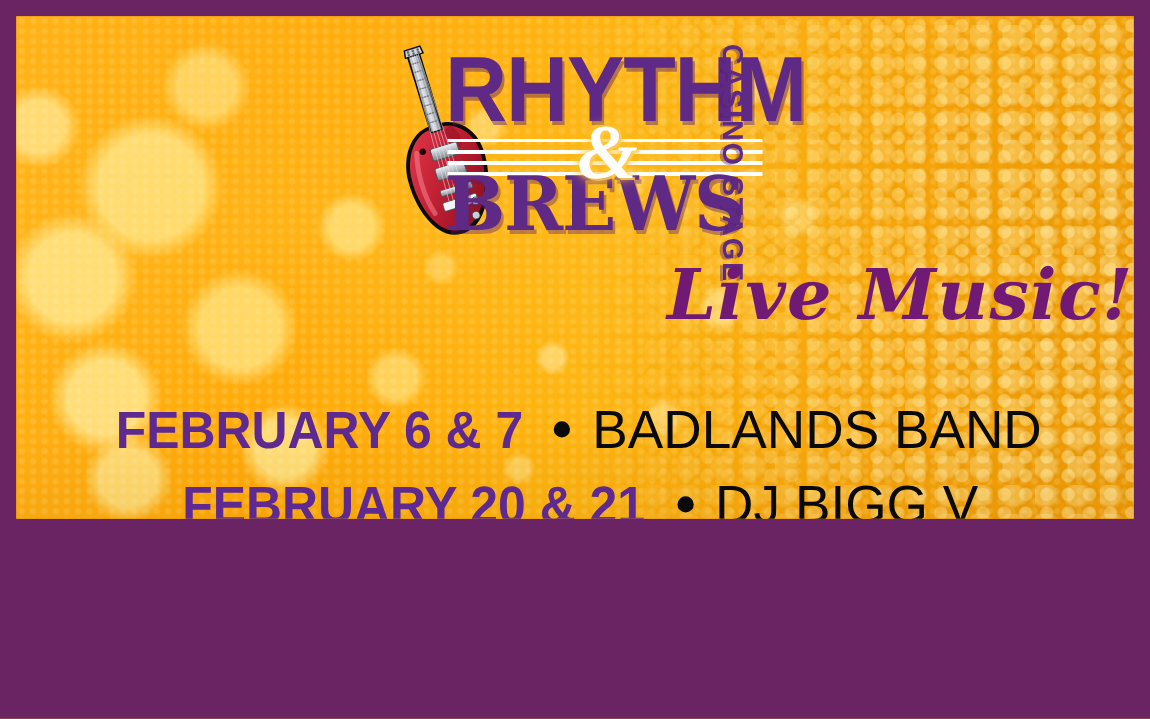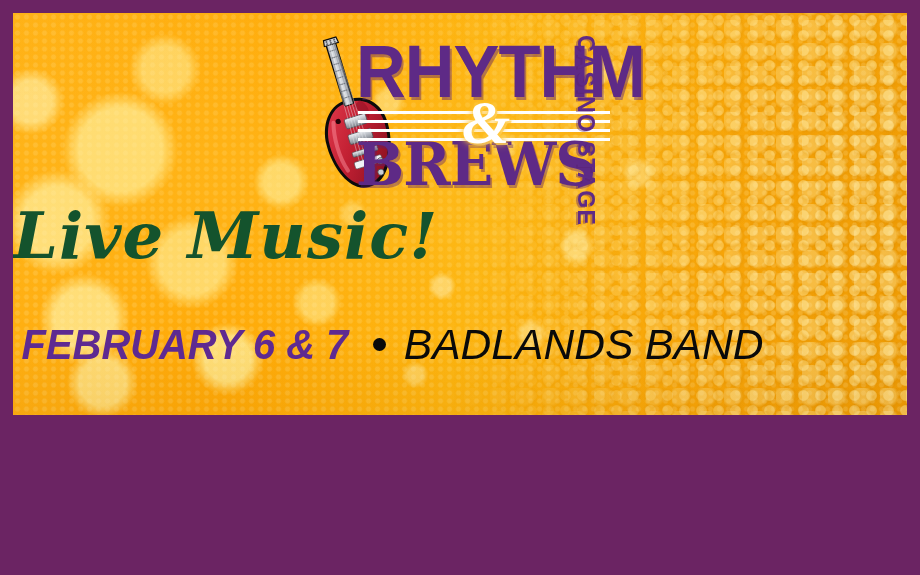--- a/index.html
+++ b/index.html
@@ -132,34 +132,33 @@
     font-weight:700;font-size:23px;line-height:26px;
     letter-spacing:1.5px;
     color:#5E2A86;
     white-space:nowrap;
     text-shadow:1px 2px 0 rgba(90,30,110,.40);
   }
 
   
   .livemusic{
     position:absolute;left:0;right:0;top:183px;
-    text-align:left;
+    text-align:right;
     font-family:"DejaVu Serif","Liberation Serif",serif;
     font-style:italic;font-weight:700;
-    font-size:64px;line-height:80px;
-    color:#14532d;
+    font-size:56px;line-height:80px;
+    color:#701a75;
     letter-spacing:1px;
   }
 
   
   #schedule{
     position:absolute;left:0;right:0;top:308px;
-    display:flex;
+    display:flex;flex-direction:column;
     align-items:center;
-    font-style:italic;
   }
   .evrow{
     display:flex;align-items:baseline;justify-content:center;
     height:60px;white-space:nowrap;
   }
   .evdate{
     font-family:"Liberation Sans Narrow","Liberation Sans",sans-serif;
     font-weight:700;font-size:42px;line-height:46px;
     color:#5E2A91;
     letter-spacing:0px;
@@ -290,16 +289,21 @@
 
   <div id="schedule">
 
     <div class="evrow">
       <span class="evdate">FEBRUARY 6 &amp; 7</span>
       <span class="evdot"></span>
       <span class="evname">BADLANDS BAND</span>
     </div>
 
 
+    <div class="evrow">
+      <span class="evdate">FEBRUARY 20 &amp; 21</span>
+      <span class="evdot"></span>
+      <span class="evname">DJ BIGG V</span>
+    </div>
 
 
   </div>
 </div>
 
 </body></html>

